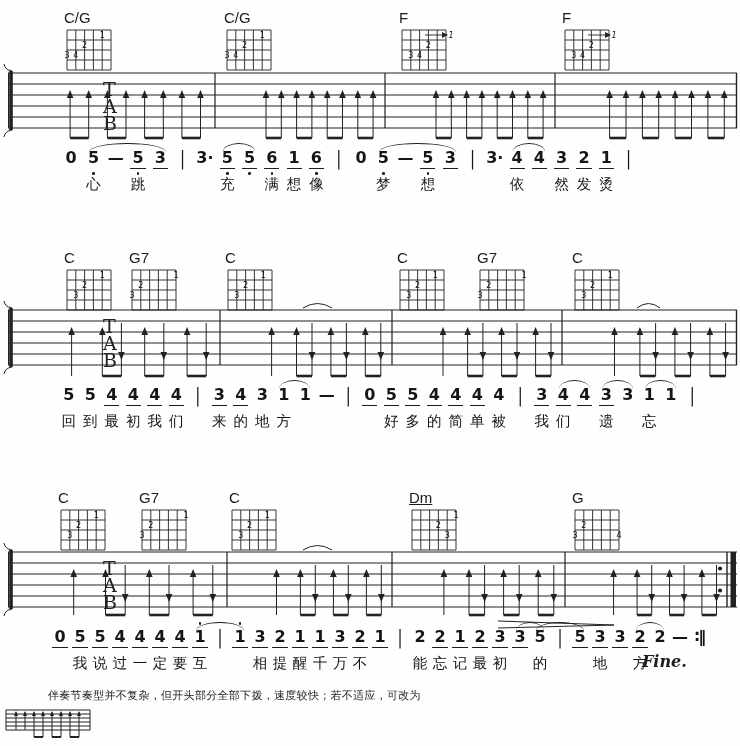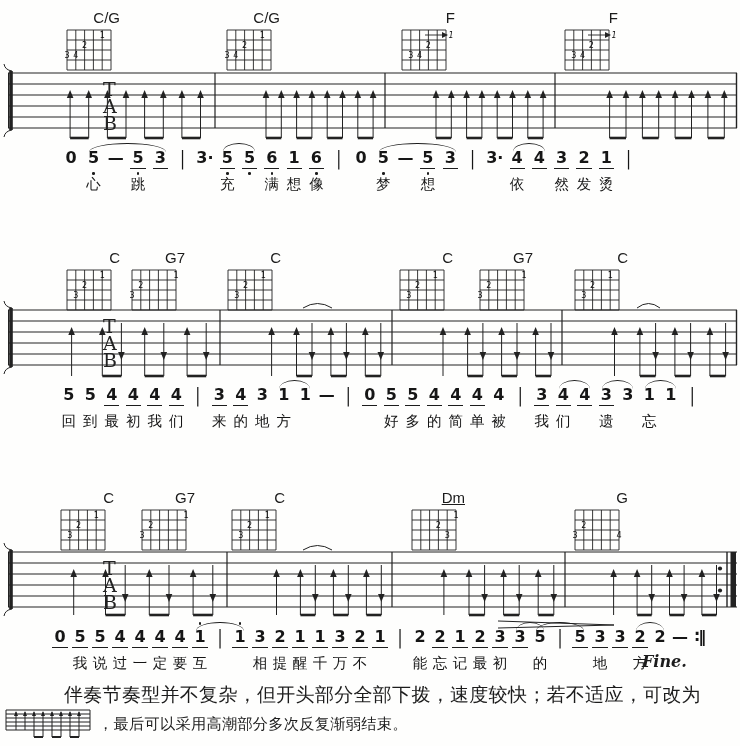--- a/index.html
+++ b/index.html
@@ -1,37 +1,37 @@
 <!DOCTYPE html>
 <html><head>
 <meta charset="utf-8">
 <style>
   html,body{margin:0;padding:0;background:#e8e8e8}
   .sheet{position:relative;width:740px;height:746px;background:#fefefd;color:#1c1c1c;
          font-family:"Liberation Sans",sans-serif;overflow:hidden}
-  .chord{position:absolute;text-align:right;width:56px}
+  .chord{position:absolute;text-align:left;width:56px}
   .chord .nm{font-size:15px;line-height:16px;height:17px;font-family:"Liberation Sans",sans-serif;color:#1b1b1b}
   .tokrow{position:absolute;display:flex}
   .tok{position:relative;height:48px;text-align:center;flex:0 0 auto}
   .tok .n{display:inline-block;position:relative;font-family:"DejaVu Sans",sans-serif;
           font-weight:600;font-size:16px;line-height:20px;height:20px;padding:0 2px;color:#161616}
   .tok .n.u{border-bottom:1.6px solid #1c1c1c}
   .tok .n.da::before,.tok .n.db::after{content:"";position:absolute;left:50%;margin-left:-1.3px;
           width:2.6px;height:2.6px;border-radius:50%;background:#1c1c1c}
   .tok .n.da::before{top:-5px}
   .tok .n.db::after{bottom:-7px}
   .tok .arc{position:absolute;top:-5px;left:30%;height:8px;border-top:1.3px solid #1c1c1c;
           border-radius:50% 50% 0 0 / 100% 100% 0 0}
   .tok .ly{position:absolute;top:27px;left:50%;transform:translateX(-50%);font-size:14.5px;
           white-space:nowrap;color:#141414}
   .tok.bar .n{font-weight:400;font-size:15px;transform:scaleY(1.35);padding:0}
   .tok.rep .n{font-weight:bold;letter-spacing:-1px}
   .fine{position:absolute;left:642px;top:652px;font-family:"DejaVu Serif",serif;
         font-style:italic;font-weight:bold;font-size:16px}
-  .fl1{position:absolute;left:26px;top:685px;width:706px;font-size:19px;letter-spacing:.3px;
+  .fl1{position:absolute;left:26px;top:685px;width:706px;font-size:11px;letter-spacing:.3px;
        text-indent:2em;line-height:20px}
   .fl2{position:absolute;left:4px;top:707px;display:flex;align-items:center}
   .fl2 span{font-size:15.2px;letter-spacing:.3px;margin-left:6px}
 </style>
 </head>
 <body>
 
 <div class="sheet">
   <div>
       <div class="chord" style="left: 64px; top: 10px;"><div class="nm">C/G</div><svg width="56" height="46" viewBox="0 0 56 46">
@@ -767,15 +767,14 @@
         <polygon points="12,4 10,9 14,9"></polygon>
           <polygon points="21,4 19,9 23,9"></polygon>
         <polygon points="30,4 28,9 32,9"></polygon>
           <polygon points="39,4 37,9 41,9"></polygon>
         <polygon points="48,4 46,9 50,9"></polygon>
           <polygon points="57,4 55,9 59,9"></polygon>
         <polygon points="66,4 64,9 68,9"></polygon>
           <polygon points="75,4 73,9 77,9"></polygon>
       </g>
     </svg>
-    <span>，最后可以采用高潮部分多次反复渐弱结束。</span>
   </div>
 </div>
 
 </body></html>

